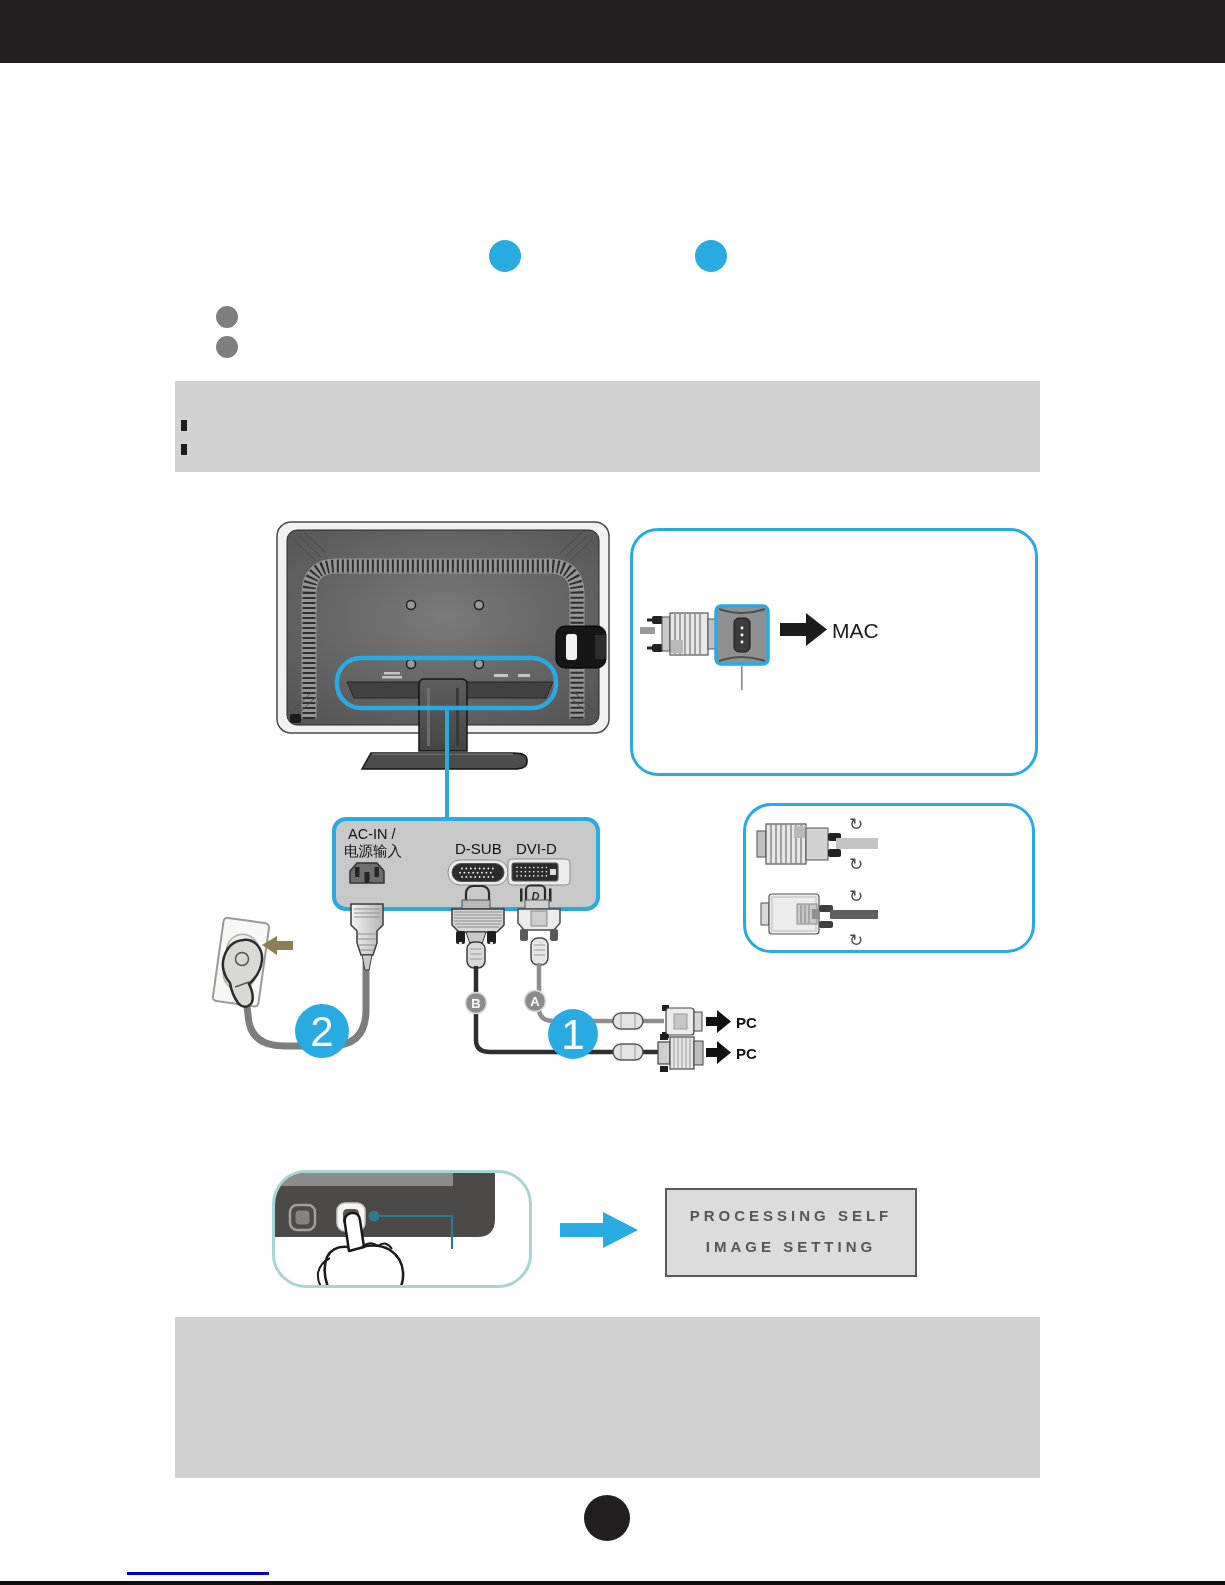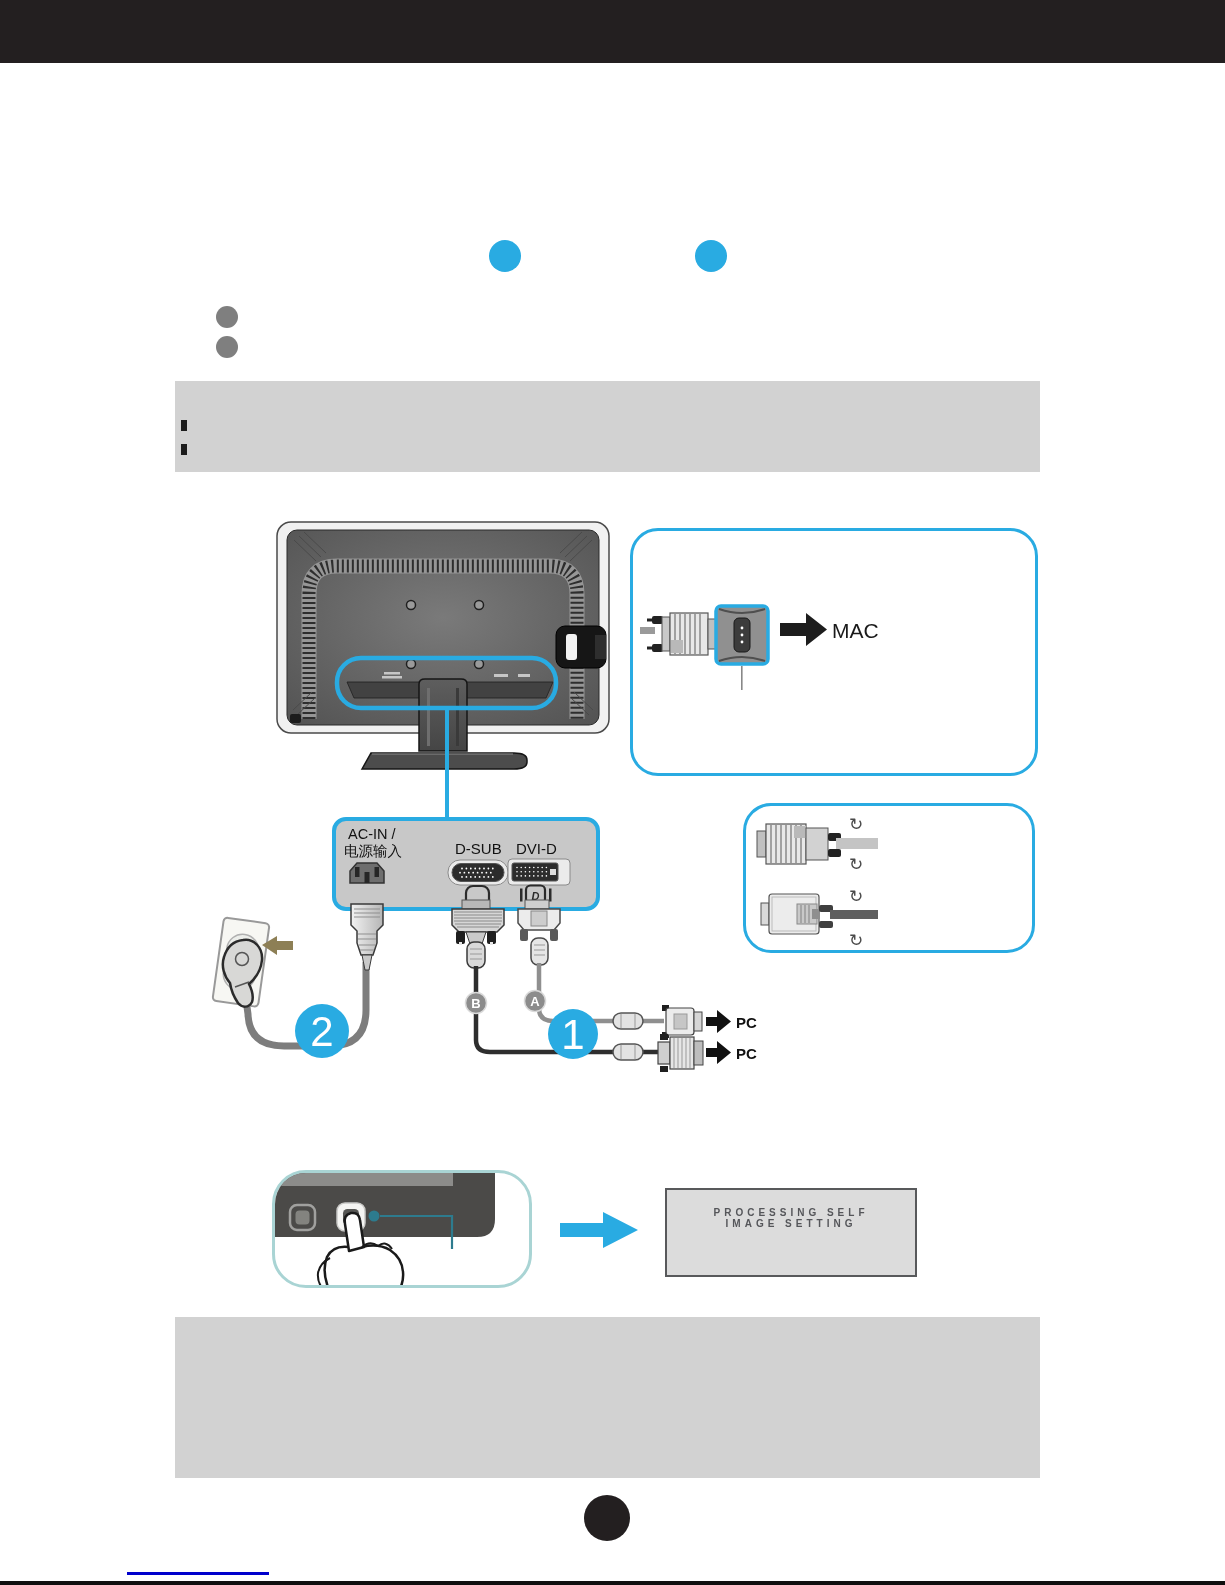--- a/index.html
+++ b/index.html
@@ -16,23 +16,23 @@
   .blue-box{background:#ffffff;border:3px solid #29abe2;border-radius:28px;z-index:1;}
   #mac-box{left:630px;top:528px;width:402px;height:242px;}
   #screw-box{left:743px;top:803px;width:286px;height:144px;}
   #connector-panel{left:332px;top:817px;width:260px;height:86px;background:#c8c8c8;
        border:4px solid #29abe2;border-radius:14px;z-index:1;}
   #touch-callout{left:272px;top:1170px;width:254px;height:112px;background:#ffffff;
        border:3px solid #a9d4d4;border-radius:34px;z-index:1;overflow:hidden;}
   #touch-callout svg{position:absolute;left:0;top:0;}
   #osd-box{left:665px;top:1188px;width:248px;height:85px;background:#dcdcdc;
        border:2px solid #58595b;z-index:1;text-align:center;}
-  .osd-line{color:#55565a;font-size:10px;font-weight:bold;letter-spacing:4px;}
+  .osd-line{color:#55565a;font-size:15px;font-weight:bold;letter-spacing:4px;}
   #osd-line-1{margin-top:17px;}
-  #osd-line-2{margin-top:0;}
+  #osd-line-2{margin-top:14px;}
   #page-dot{left:584px;top:1495px;width:46px;height:46px;border-radius:50%;background:#231f20;z-index:1;}
   #footer-link{left:127px;top:1572px;width:142px;height:3px;background:#0000cc;z-index:1;}
   #bottom-bar{left:0;top:1581px;width:1225px;height:4px;background:#0f0f0f;z-index:1;}
   #diagram-svg{position:absolute;left:0;top:0;z-index:5;pointer-events:none;}
   svg text{font-family:"Liberation Sans","DejaVu Sans",sans-serif;}
   .rot{font-family:"DejaVu Sans",sans-serif;}
 </style>
 </head>
 <body>
 

